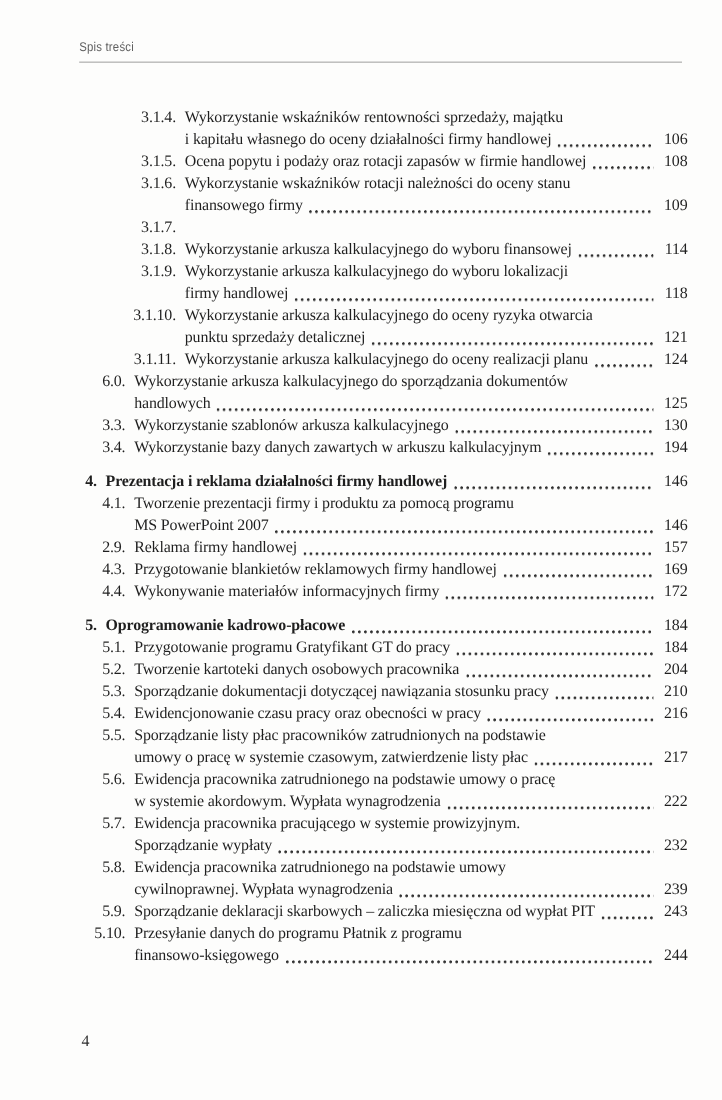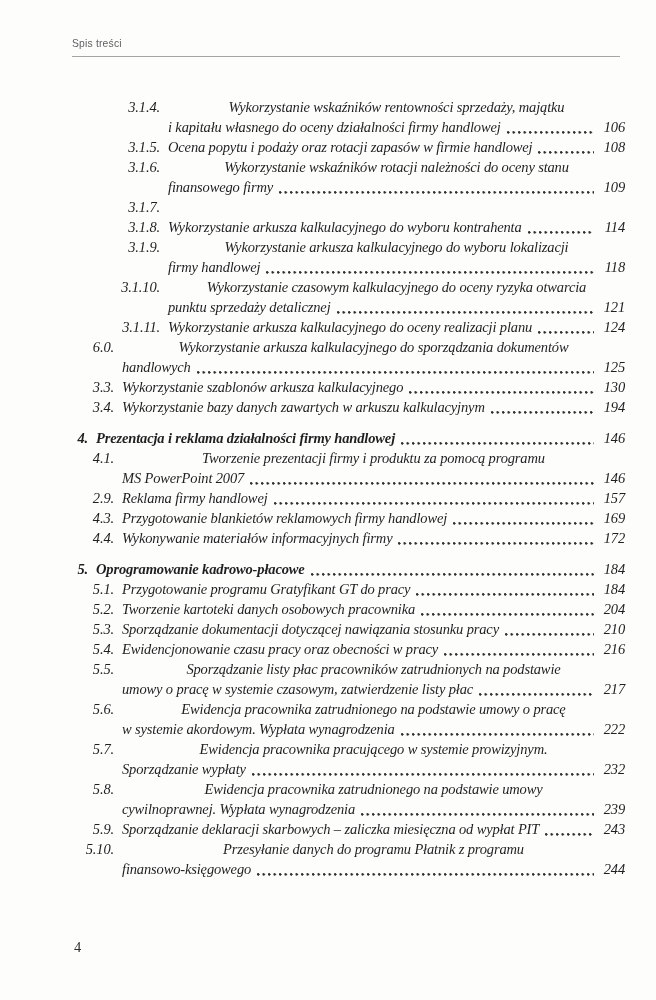--- a/index.html
+++ b/index.html
@@ -30,39 +30,38 @@
     border-bottom: 1px solid #a5a5a5;
     margin: 5px 0 0 0;
   }
 
   
   .toc {
     padding: 40px 31px 0 72px;
     font-size: 14.5px;
     line-height: 20px;
     letter-spacing: -0.15px;
-    font-style: italic;
   }
   .entry { display: flex; align-items: flex-start; }
   .entry.gap { margin-top: 11px; }
   .entry.bold .num, .entry.bold .txt { font-weight: 700; }
 
   .num {
     flex: 0 0 auto;
     box-sizing: border-box;
     text-align: right;
     padding-right: 8px;
     white-space: nowrap;
   }
   .lv1 .num { width: 24px; }
   .lv2 .num { width: 50px; }
   .lv3 .num { width: 96px; }
 
   .body { flex: 1 1 auto; min-width: 0; display: block; }
-  .line { display: flex; justify-content: center; }
+  .line { display: flex; }
   .txt { white-space: nowrap; }
 
   .leader {
     flex: 1 1 8px;
     min-width: 8px;
     align-self: flex-end;
     height: 3px;
     margin: 0 5px 3px 6px;
     background-image: radial-gradient(circle at 1.2px 1.4px, #2e2e2e 1.05px, rgba(0,0,0,0) 1.45px);
     background-size: 5.5px 3px;
@@ -136,21 +135,21 @@
   </div>
 
   <div class="entry lv3">
     <span class="num">3.1.7.</span>
   </div>
 
   <div class="entry lv3">
     <span class="num">3.1.8.</span>
     <span class="body">
           <span class="line">
-            <span class="txt">Wykorzystanie arkusza kalkulacyjnego do wyboru kontrahenta</span>
+            <span class="txt">Wykorzystanie arkusza kalkulacyjnego do wyboru finansowej</span>
             <span class="leader"></span>
             <span class="pg">114</span>
           </span>
         </span>
   </div>
 
   <div class="entry lv3">
     <span class="num">3.1.9.</span>
     <span class="body">
           <span class="line">
@@ -161,21 +160,21 @@
             <span class="leader"></span>
             <span class="pg">118</span>
           </span>
         </span>
   </div>
 
   <div class="entry lv3">
     <span class="num">3.1.10.</span>
     <span class="body">
           <span class="line">
-            <span class="txt">Wykorzystanie czasowym kalkulacyjnego do oceny ryzyka otwarcia</span>
+            <span class="txt">Wykorzystanie arkusza kalkulacyjnego do oceny ryzyka otwarcia</span>
           </span>
           <span class="line">
             <span class="txt">punktu sprzedaży detalicznej</span>
             <span class="leader"></span>
             <span class="pg">121</span>
           </span>
         </span>
   </div>
 
   <div class="entry lv3">

